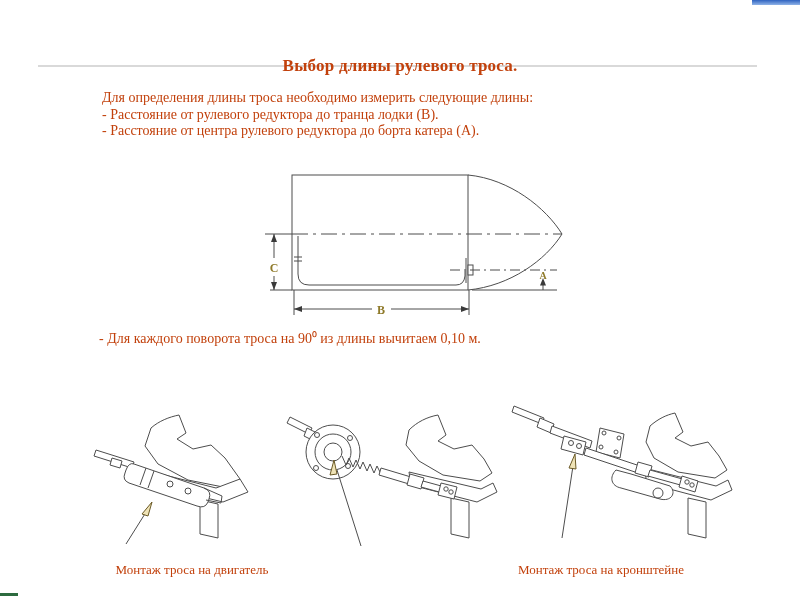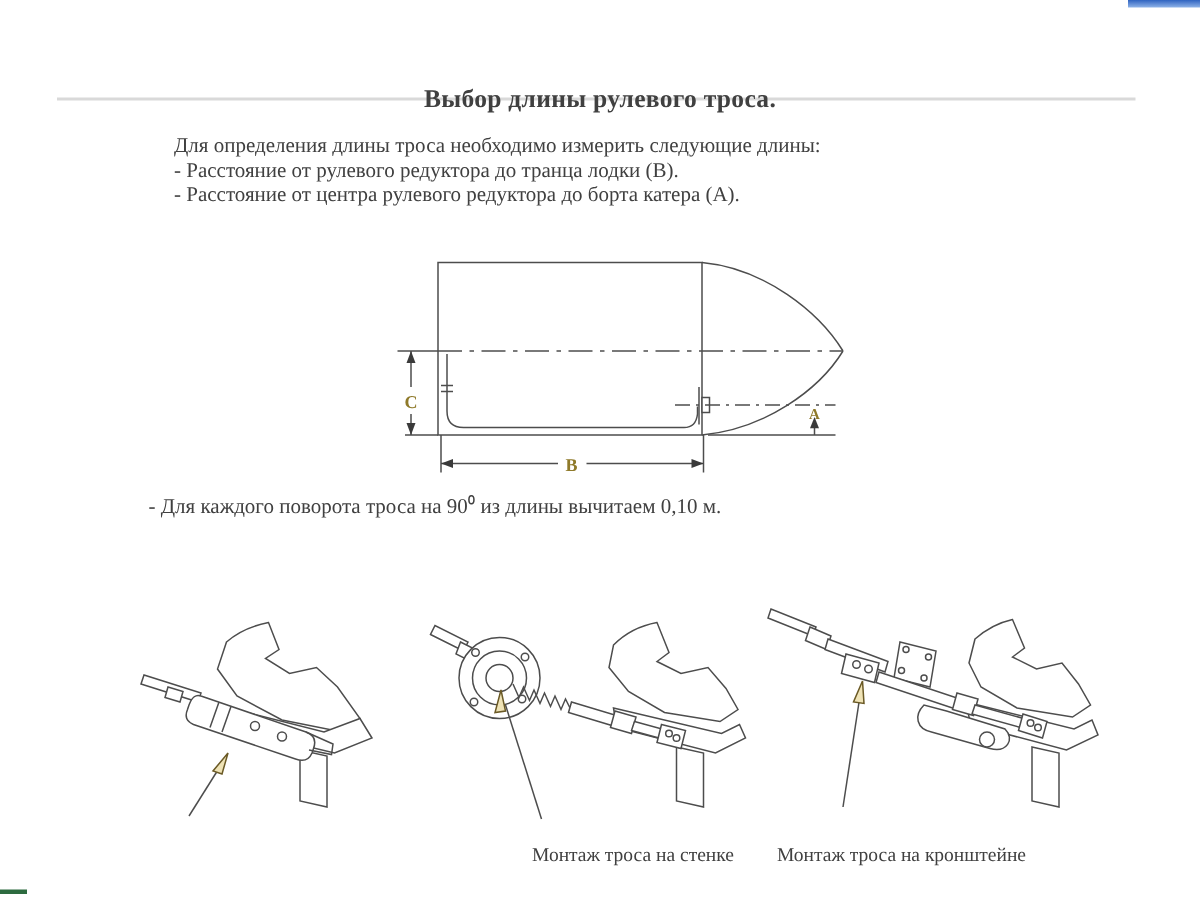--- a/index.html
+++ b/index.html
@@ -1,24 +1,24 @@
 <!DOCTYPE html>
 <html><head>
 <meta charset="utf-8">
 <style>
   html,body{margin:0;padding:0;background:#fff;}
   .page{position:relative;width:800px;height:600px;background:#ffffff;overflow:hidden;
-        font-family:"Liberation Serif", serif;color:#404040;}
+        font-family:"Liberation Serif", serif;color:#c2410c;}
   .accent-top-right{position:absolute;top:0;left:752px;width:48px;height:5px;
         background:linear-gradient(to bottom,#2f63c0,#8fb3e8);}
   .accent-bottom-left{position:absolute;top:593px;left:0;width:18px;height:3px;background:#2d6b3f;}
   .title-rule{position:absolute;top:65px;left:38px;width:719px;height:2px;background:#d9d9d9;}
   .page-title{position:absolute;top:56px;left:0;width:800px;text-align:center;
         font-size:17px;font-weight:bold;letter-spacing:0.2px;}
-  .intro{position:absolute;top:90px;left:116px;width:560px;font-size:14px;line-height:16.5px;}
+  .intro{position:absolute;top:90px;left:102px;width:560px;font-size:14px;line-height:16.5px;}
   .notes{position:absolute;top:330px;left:99px;width:625px;font-size:14px;line-height:17px;}
   .diagram{position:absolute;top:168px;left:260px;}
   .fig{position:absolute;}
   .fig-caption{position:absolute;width:208px;text-align:center;font-size:13px;}
   svg{display:block;}
   .ln{stroke:#4d4d4d;stroke-width:1;fill:none;}
   .lnw{stroke:#4d4d4d;stroke-width:1;fill:#ffffff;}
   .arr{fill:#3a3a3a;stroke:none;}
   .dimtxt{font-family:"Liberation Serif",serif;font-weight:bold;}
   .ptr{fill:#efe3b6;stroke:#6b5a26;stroke-width:1;}
@@ -165,16 +165,16 @@
       <path class="lnw" d="M 150,72 L 186,82 L 184,88 L 148,78 Z"></path>
       <path class="lnw" d="M 182,78 L 198,83 L 195,94 L 179,89 Z"></path>
       <circle class="lnw" cx="187" cy="84" r="2.2"></circle>
       <circle class="lnw" cx="192" cy="87" r="2.2"></circle>
 
       <line class="ln" x1="62" y1="140" x2="73" y2="68"></line>
       <polygon class="ptr" points="75,56 69,70 76,71"></polygon>
     </svg>
   </div>
 
-  <div class="fig-caption" style="left:318px;top:562px;">Монтаж троса на стенке</div>
+  <div class="fig-caption" style="left:88px;top:562px;">Монтаж троса на двигатель</div>
   <div class="fig-caption" style="left:497px;top:562px;">Монтаж троса на кронштейне</div>
 
 </div>
 
 </body></html>

